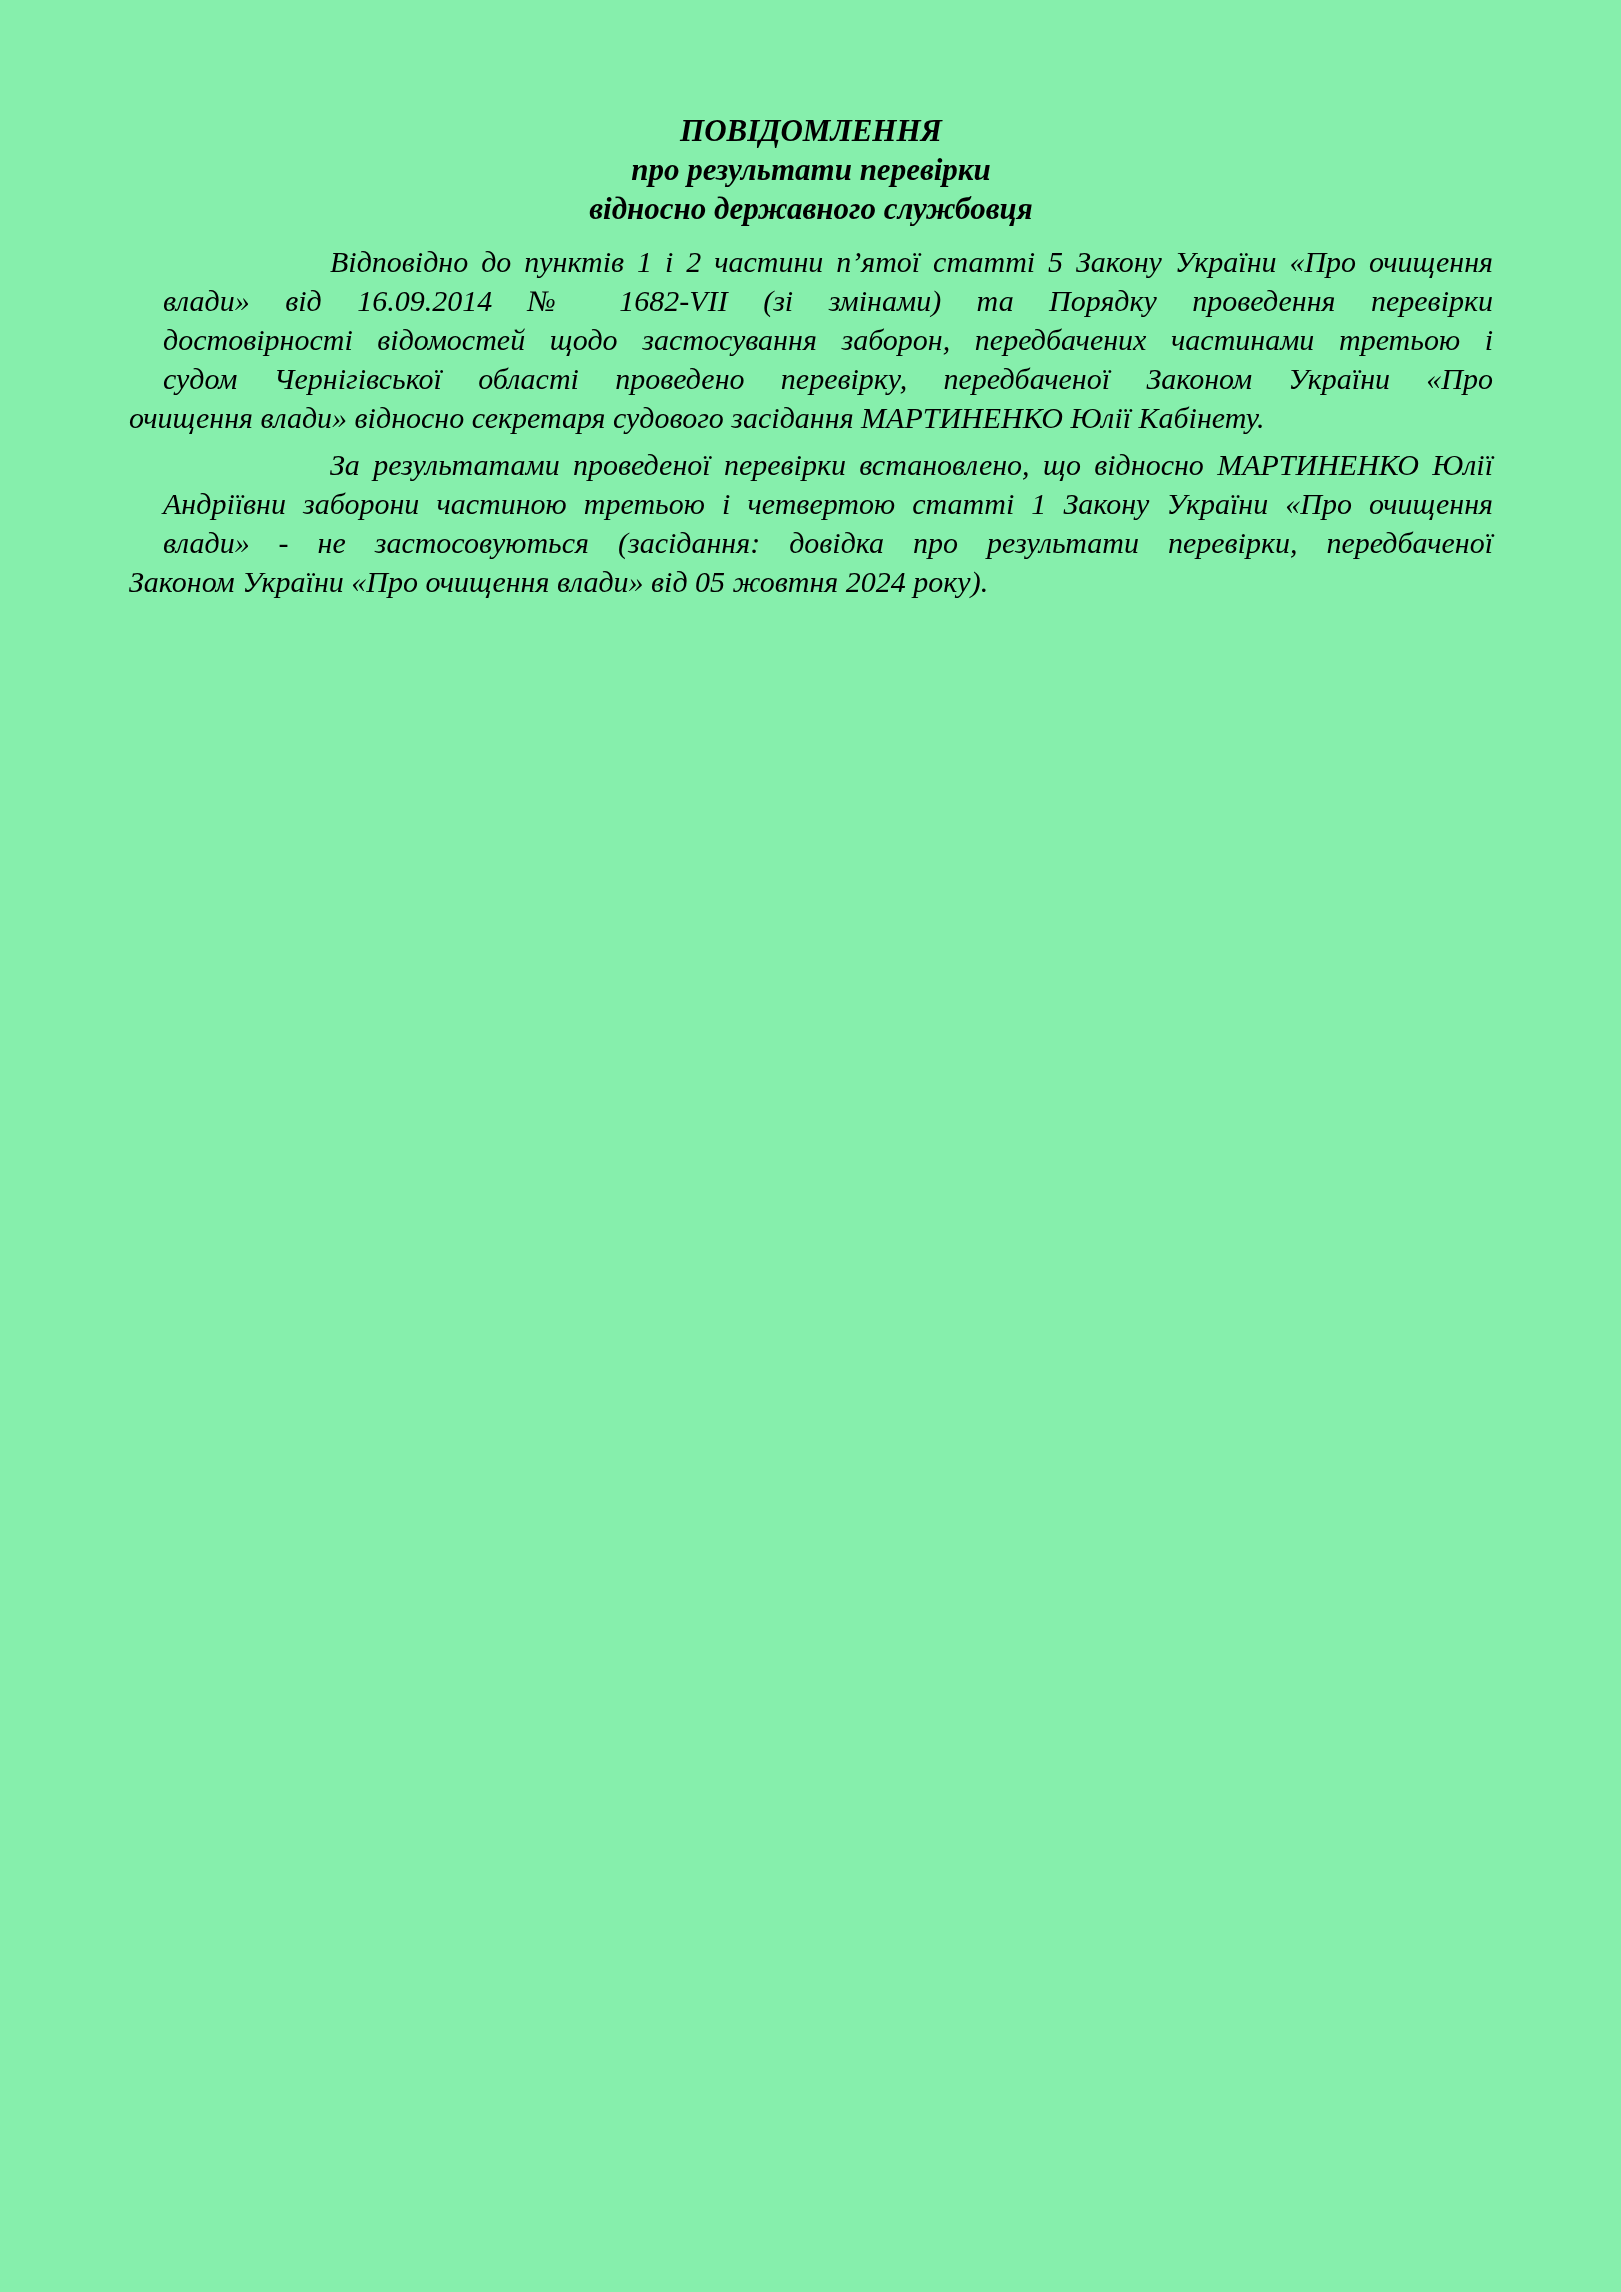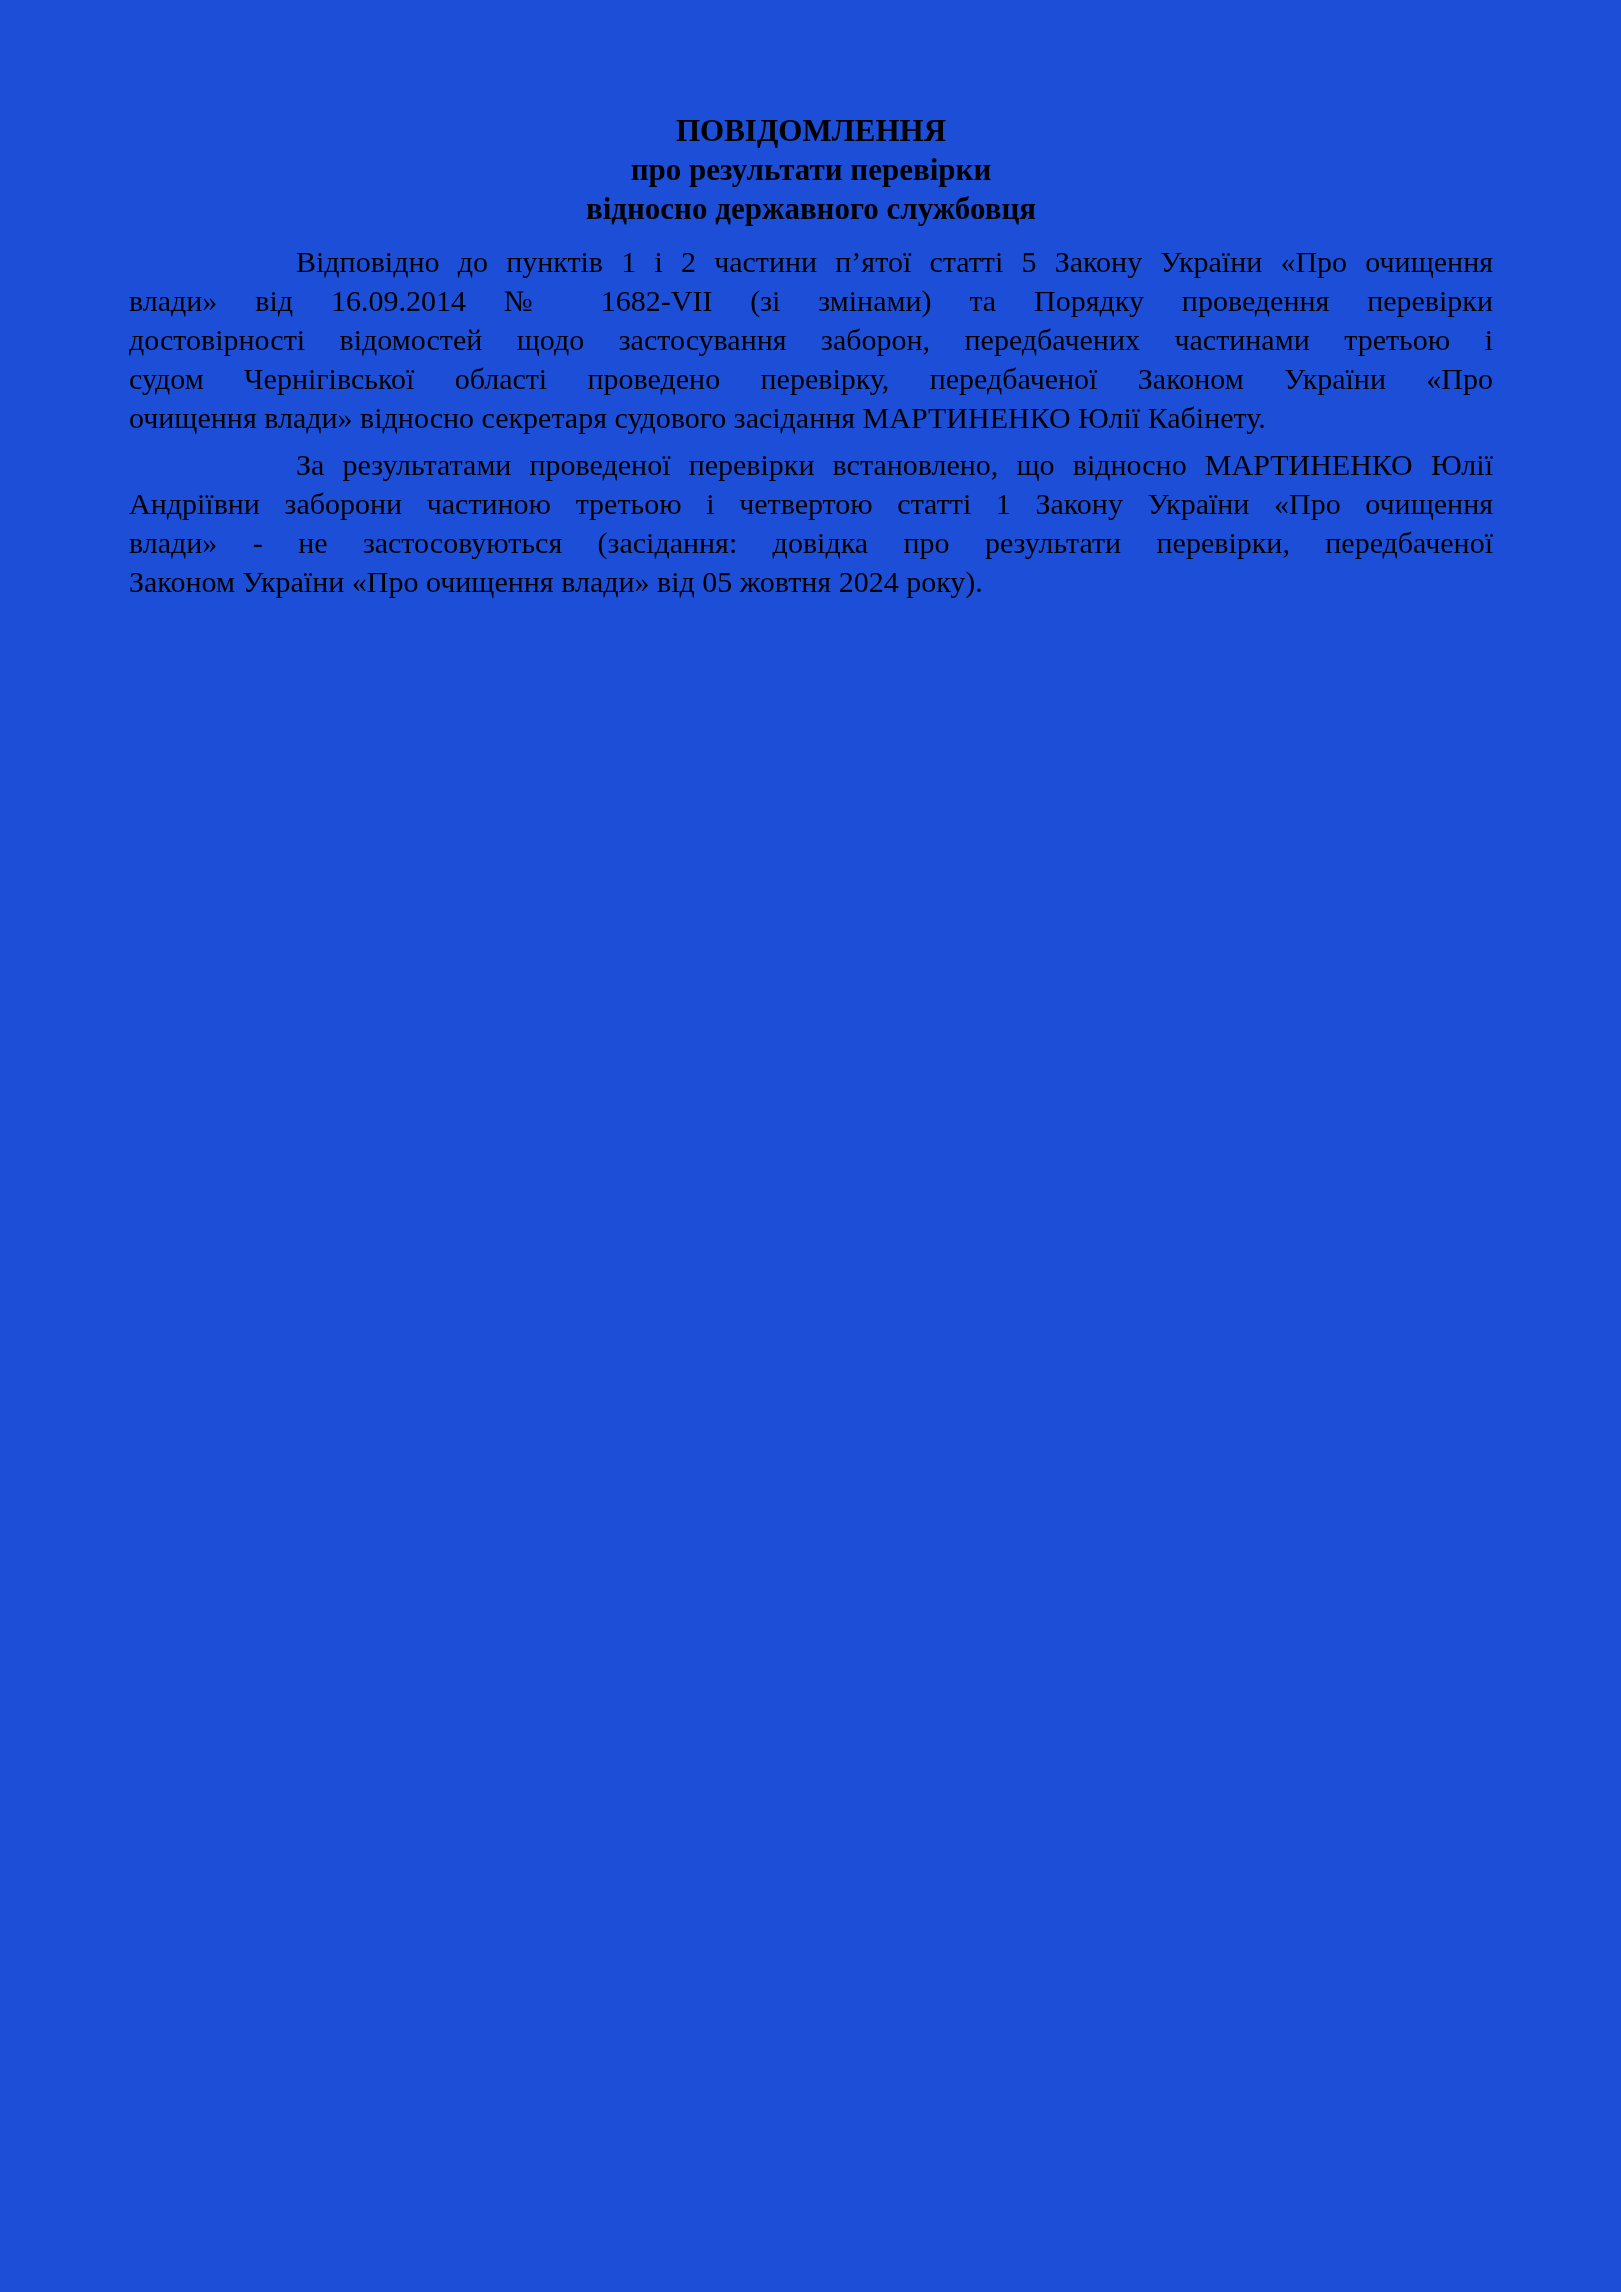--- a/index.html
+++ b/index.html
@@ -4,24 +4,25 @@
 <style>
   html, body {
     margin: 0;
     padding: 0;
     background: #ffffff;
   }
   .page {
     position: relative;
     width: 1621px;
     height: 2293px;
-    background: #1d4ed8;
+    background: #86efac;
     color: #000000;
     font-family: "Liberation Serif", "DejaVu Serif", serif;
     overflow: hidden;
+    font-style: italic;
   }
   .content {
     position: absolute;
     left: 129px;
     right: 128px;
     top: 111px;
   }
   .doc-title {
     text-align: center;
     font-weight: bold;
@@ -37,20 +38,21 @@
   }
   .paragraph-1 { margin-top: 13.7px; }
   .paragraph-2 { margin-top: 8.8px; }
   .line {
     display: block;
     text-align: left;
   }
   .line.justify {
     text-align: justify;
     text-align-last: justify;
+    margin-left: 34px;
   }
   .line.indent {
     text-indent: 167px;
   }
 </style>
 </head>
 <body>
 
 <div class="page">
   <div class="content">

